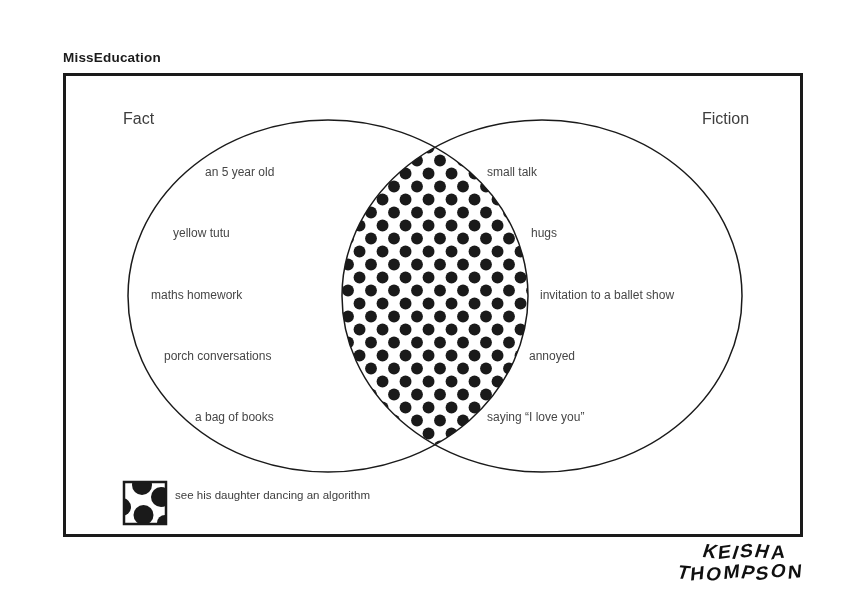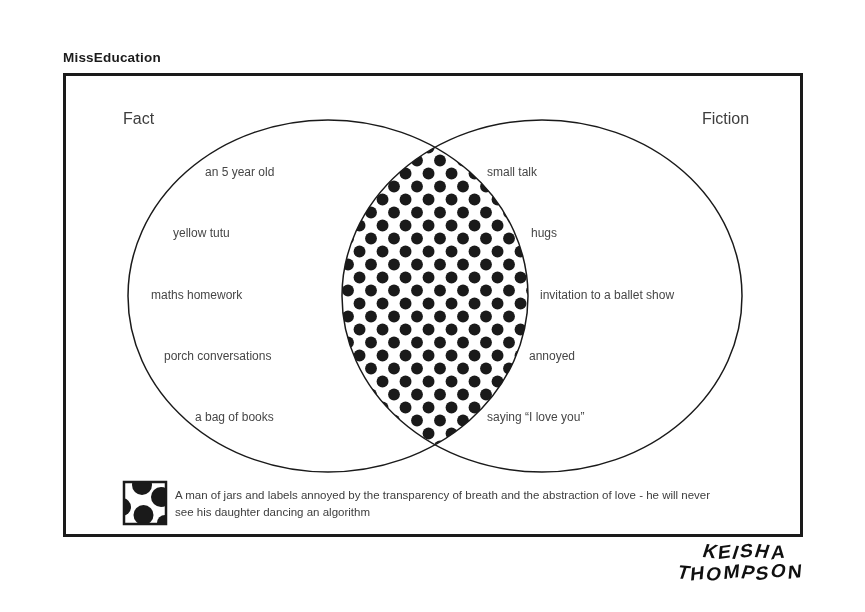--- a/index.html
+++ b/index.html
@@ -87,21 +87,20 @@
   <div class="vlabel" style="left:164px;top:356px;">porch conversations</div>
   <div class="vlabel" style="left:195px;top:417px;text-align:center;">a bag of books</div>
 
   <div class="vlabel" style="left:487px;top:172px;">small talk</div>
   <div class="vlabel" style="left:531px;top:233px;">hugs</div>
   <div class="vlabel" style="left:540px;top:295px;">invitation to a ballet show</div>
   <div class="vlabel" style="left:529px;top:356px;">annoyed</div>
   <div class="vlabel" style="left:487px;top:417px;">saying “I love you”</div>
 
   <div class="legend-text">
-    <div>A man of jars and labels annoyed by the transparency of breath and the abstraction of love - he will never</div>
     <div>see his daughter dancing an algorithm</div>
   </div>
 
   <div class="signature">
     <span class="sig-line scratch"><span style="display: inline-block; transform: rotate(6deg) translateY(-1px);">K</span><span style="display: inline-block; transform: rotate(-7deg) translateY(0px);">E</span><span style="display: inline-block; transform: rotate(6deg) translateY(1px);">I</span><span style="display: inline-block; transform: rotate(-7deg) translateY(-1px);">S</span><span style="display: inline-block; transform: rotate(6deg) translateY(0px);">H</span><span style="display: inline-block; transform: rotate(-7deg) translateY(1px);">A</span></span>
     <span class="sig-line scratch"><span style="display: inline-block; transform: rotate(6deg) translateY(-1px);">T</span><span style="display: inline-block; transform: rotate(-7deg) translateY(0px);">H</span><span style="display: inline-block; transform: rotate(6deg) translateY(1px);">O</span><span style="display: inline-block; transform: rotate(-7deg) translateY(-1px);">M</span><span style="display: inline-block; transform: rotate(6deg) translateY(0px);">P</span><span style="display: inline-block; transform: rotate(-7deg) translateY(1px);">S</span><span style="display: inline-block; transform: rotate(6deg) translateY(-1px);">O</span><span style="display: inline-block; transform: rotate(-7deg) translateY(0px);">N</span></span>
   </div>
 
 </div>
 

